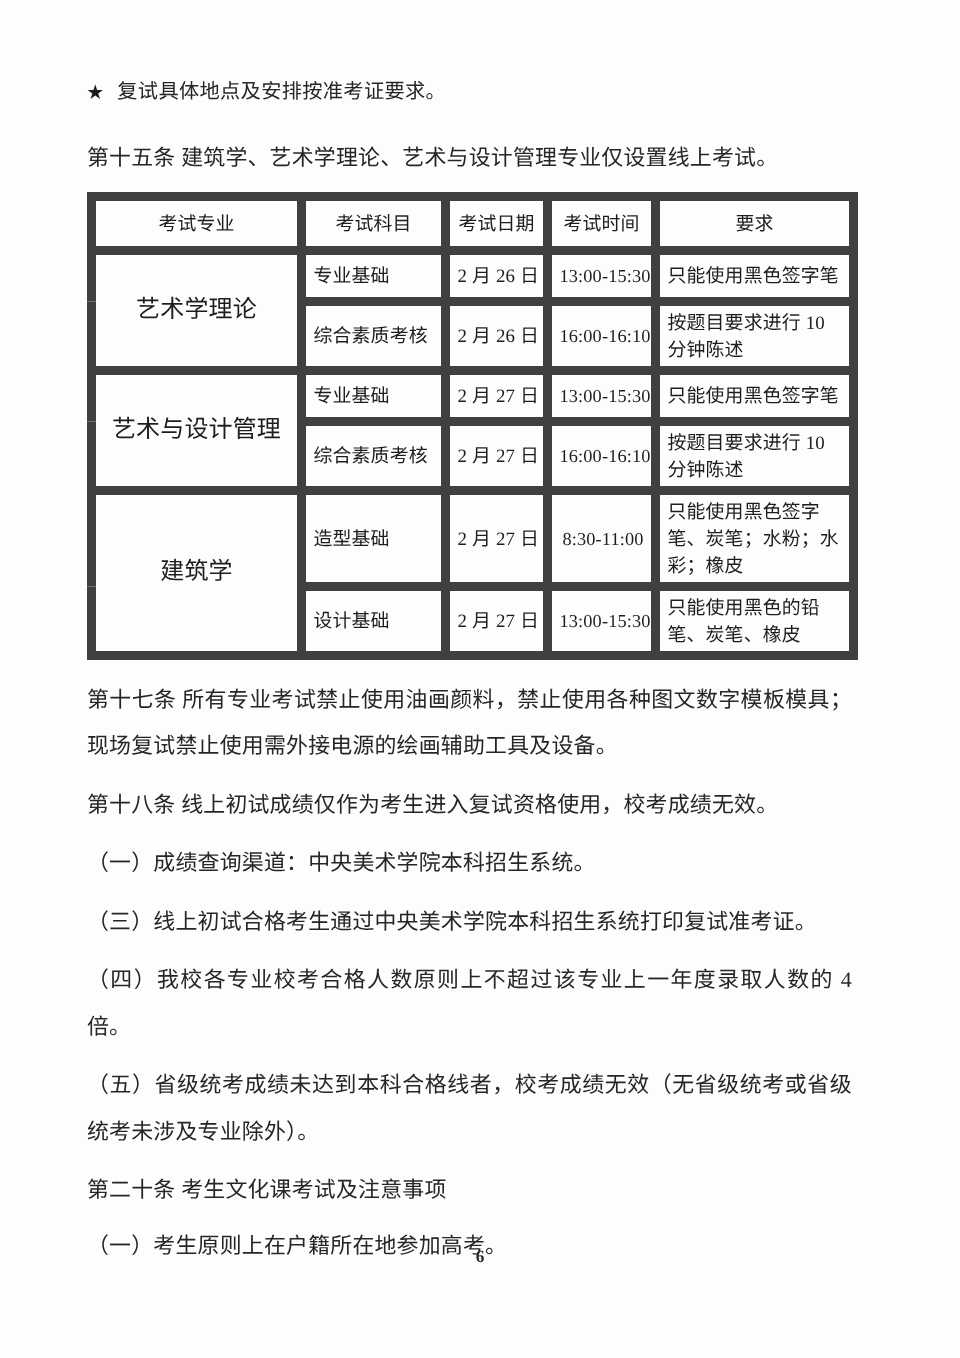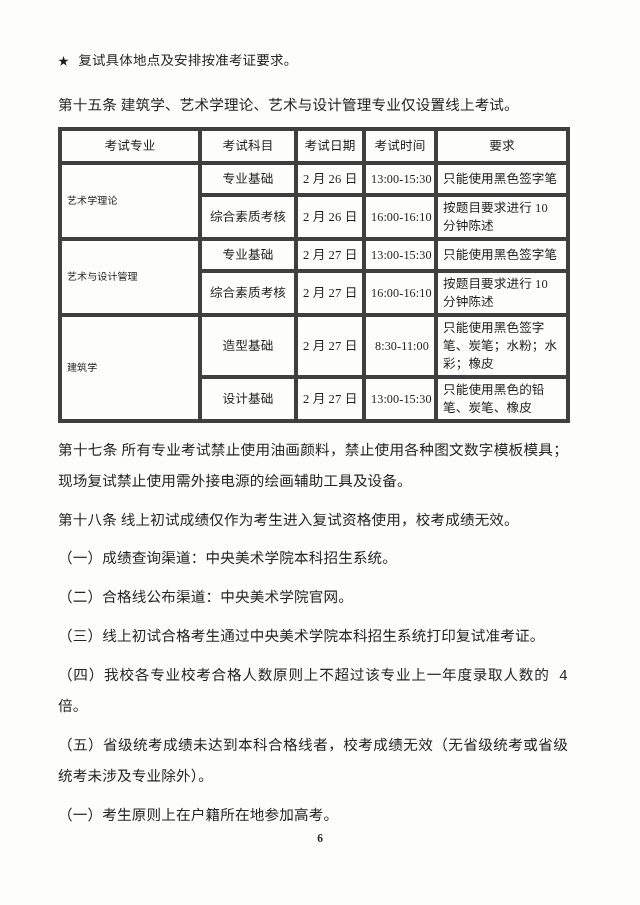--- a/index.html
+++ b/index.html
@@ -56,54 +56,52 @@
     letter-spacing: 0.15px;
     margin: 0 0 8px 0;
     text-align: justify;
     text-justify: inter-ideograph;
   }
   .para.heading {
     margin-bottom: 6px;
   }
   .para.indent {
     text-indent: 0;
-    font-family: Liberation Mono, monospace;
   }
 
   
   .exam-table-wrap {
     margin: 4px 0 12px 0;
   }
   table.exam-table {
     border-collapse: collapse;
     width: 508px;
     table-layout: fixed;
     font-size: 12.6px;
     color: #1d1d1d;
   }
   table.exam-table th,
   table.exam-table td {
-    border: 4px solid #404040;
+    border: 6px solid #404040;
     padding: 2px 5px;
     vertical-align: middle;
     line-height: 18px;
     letter-spacing: 0.1px;
   }
   table.exam-table th {
     text-align: center;
     font-weight: normal;
     height: 26px;
   }
   td.c-major {
-    text-align: left;
-    font-size: 10px;
+    text-align: center;
+    font-size: 16px;
     margin-left: 16px;
   }
   td.c-subject {
-    text-align: center;
   }
   td.c-date {
     text-align: center;
     white-space: nowrap;
   }
   td.c-time {
     text-align: right;
     white-space: nowrap;
     font-size: 12.2px;
   }
@@ -210,23 +208,23 @@
         </tbody>
       </table>
     </div>
 
 
     <p class="para">第十七条 所有专业考试禁止使用油画颜料，禁止使用各种图文数字模板模具；现场复试禁止使用需外接电源的绘画辅助工具及设备。</p>
 
     <p class="para">第十八条 线上初试成绩仅作为考生进入复试资格使用，校考成绩无效。</p>
 
     <p class="para indent">（一）成绩查询渠道：中央美术学院本科招生系统。</p>
-    <p class="para indent">（二）合格线公布渠道：中央美术学院官网。</p>
     <p class="para indent">（三）线上初试合格考生通过中央美术学院本科招生系统打印复试准考证。</p>
     <p class="para indent">（四）我校各专业校考合格人数原则上不超过该专业上一年度录取人数的 4 倍。</p>
     <p class="para indent">（五）省级统考成绩未达到本科合格线者，校考成绩无效（无省级统考或省级统考未涉及专业除外）。</p>
 
+    <p class="para heading">第二十条 考生文化课考试及注意事项</p>
     <p class="para indent">（一）考生原则上在户籍所在地参加高考。</p>
 
   </div>
 
   <div class="page-number">6</div>
 </div>
 
 </body></html>

